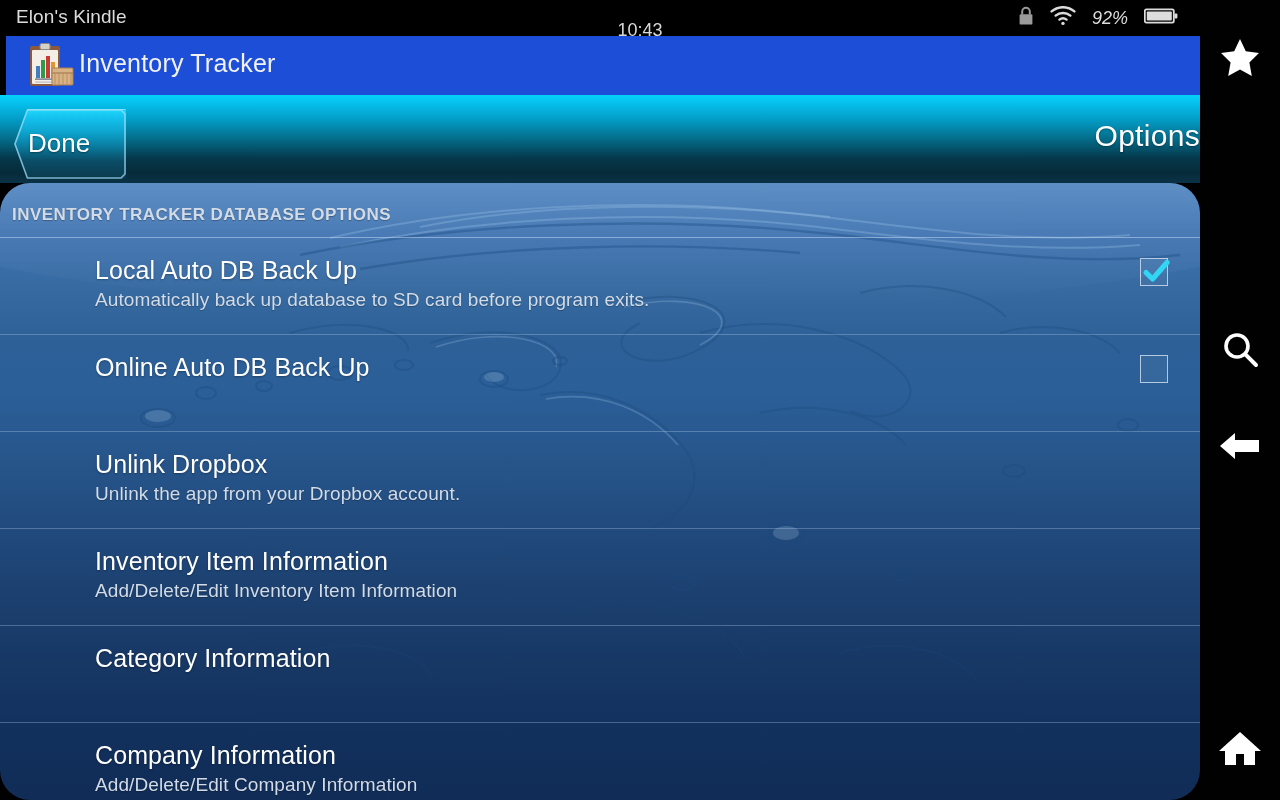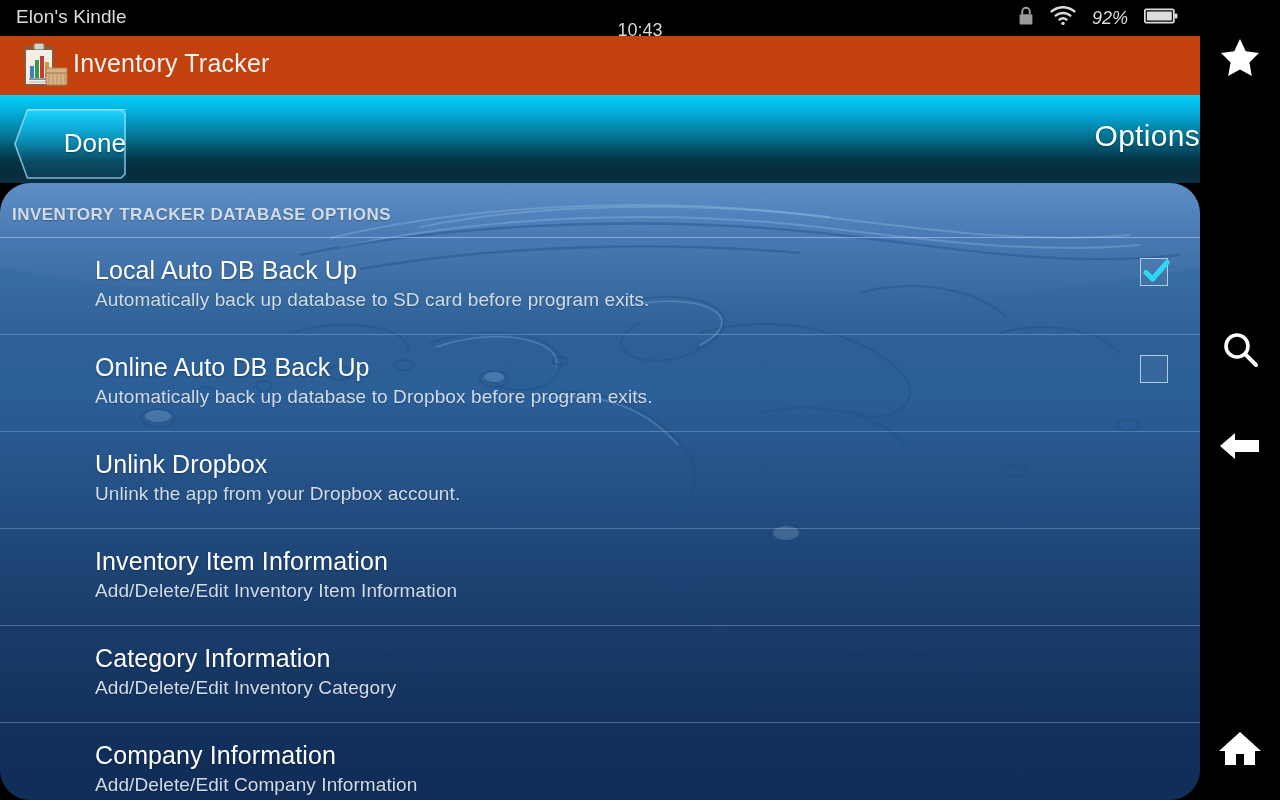--- a/index.html
+++ b/index.html
@@ -70,24 +70,24 @@
   .sb-icon { display: block; }
   .pct {
     font-size: 18px;
     color: #dcdcdc;
     line-height: 1;
   }
 
   
   #appbar {
     position: absolute;
-    left: 0; top: 36px;
+    left: 6px; top: 36px;
     width: 1200px;
     height: 59px;
-    background: #c2410c;
+    background: #1d4ed8;
   }
   #appbar .app-icon {
     position: absolute;
     left: 20px; top: 6px;
     width: 50px; height: 48px;
   }
   #appbar .app-title {
     position: absolute;
     left: 73px; top: 13px;
     font-size: 25px;
@@ -156,21 +156,21 @@
     position: absolute;
     inset: 0;
     pointer-events: none;
   }
   #done-btn .label {
     position: absolute;
     left: 0; top: 19px;
     width: 112px;
     padding-left: 14px;
     box-sizing: border-box;
-    text-align: right;
+    text-align: left;
     font-size: 26px;
     color: #ffffff;
     text-shadow: 0 1px 2px rgba(0,0,0,.4);
   }
 
   
   #content {
     position: absolute;
     left: 0; top: 183px;
     width: 1200px;
@@ -423,37 +423,35 @@
         <div class="r-sub">Automatically back up database to SD card before program exits.</div>
         <div class="checkbox">
           <svg width="36" height="36" viewBox="0 0 36 36">
             <path d="M9 19.5 L15.6 26 L30 9.5" fill="none" stroke="#31d6f5" stroke-width="5.2" stroke-linecap="round" stroke-linejoin="round"></path>
           </svg>
         </div>
       </div>
 
       <div class="row" style="top:152px;">
         <div class="r-title">Online Auto DB Back Up</div>
-        <div class="r-sub">Automatically back up database to Dropbox before program exits.</div>
         <div class="checkbox"></div>
       </div>
 
       <div class="row" style="top:249px;">
         <div class="r-title">Unlink Dropbox</div>
         <div class="r-sub">Unlink the app from your Dropbox account.</div>
       </div>
 
       <div class="row" style="top:346px;">
         <div class="r-title">Inventory Item Information</div>
         <div class="r-sub">Add/Delete/Edit Inventory Item Information</div>
       </div>
 
       <div class="row" style="top:443px;">
         <div class="r-title">Category Information</div>
-        <div class="r-sub">Add/Delete/Edit Inventory Category</div>
       </div>
 
       <div class="row" style="top:540px;">
         <div class="r-title">Company Information</div>
         <div class="r-sub">Add/Delete/Edit Company Information</div>
       </div>
 
     </div>
   </div>
 

